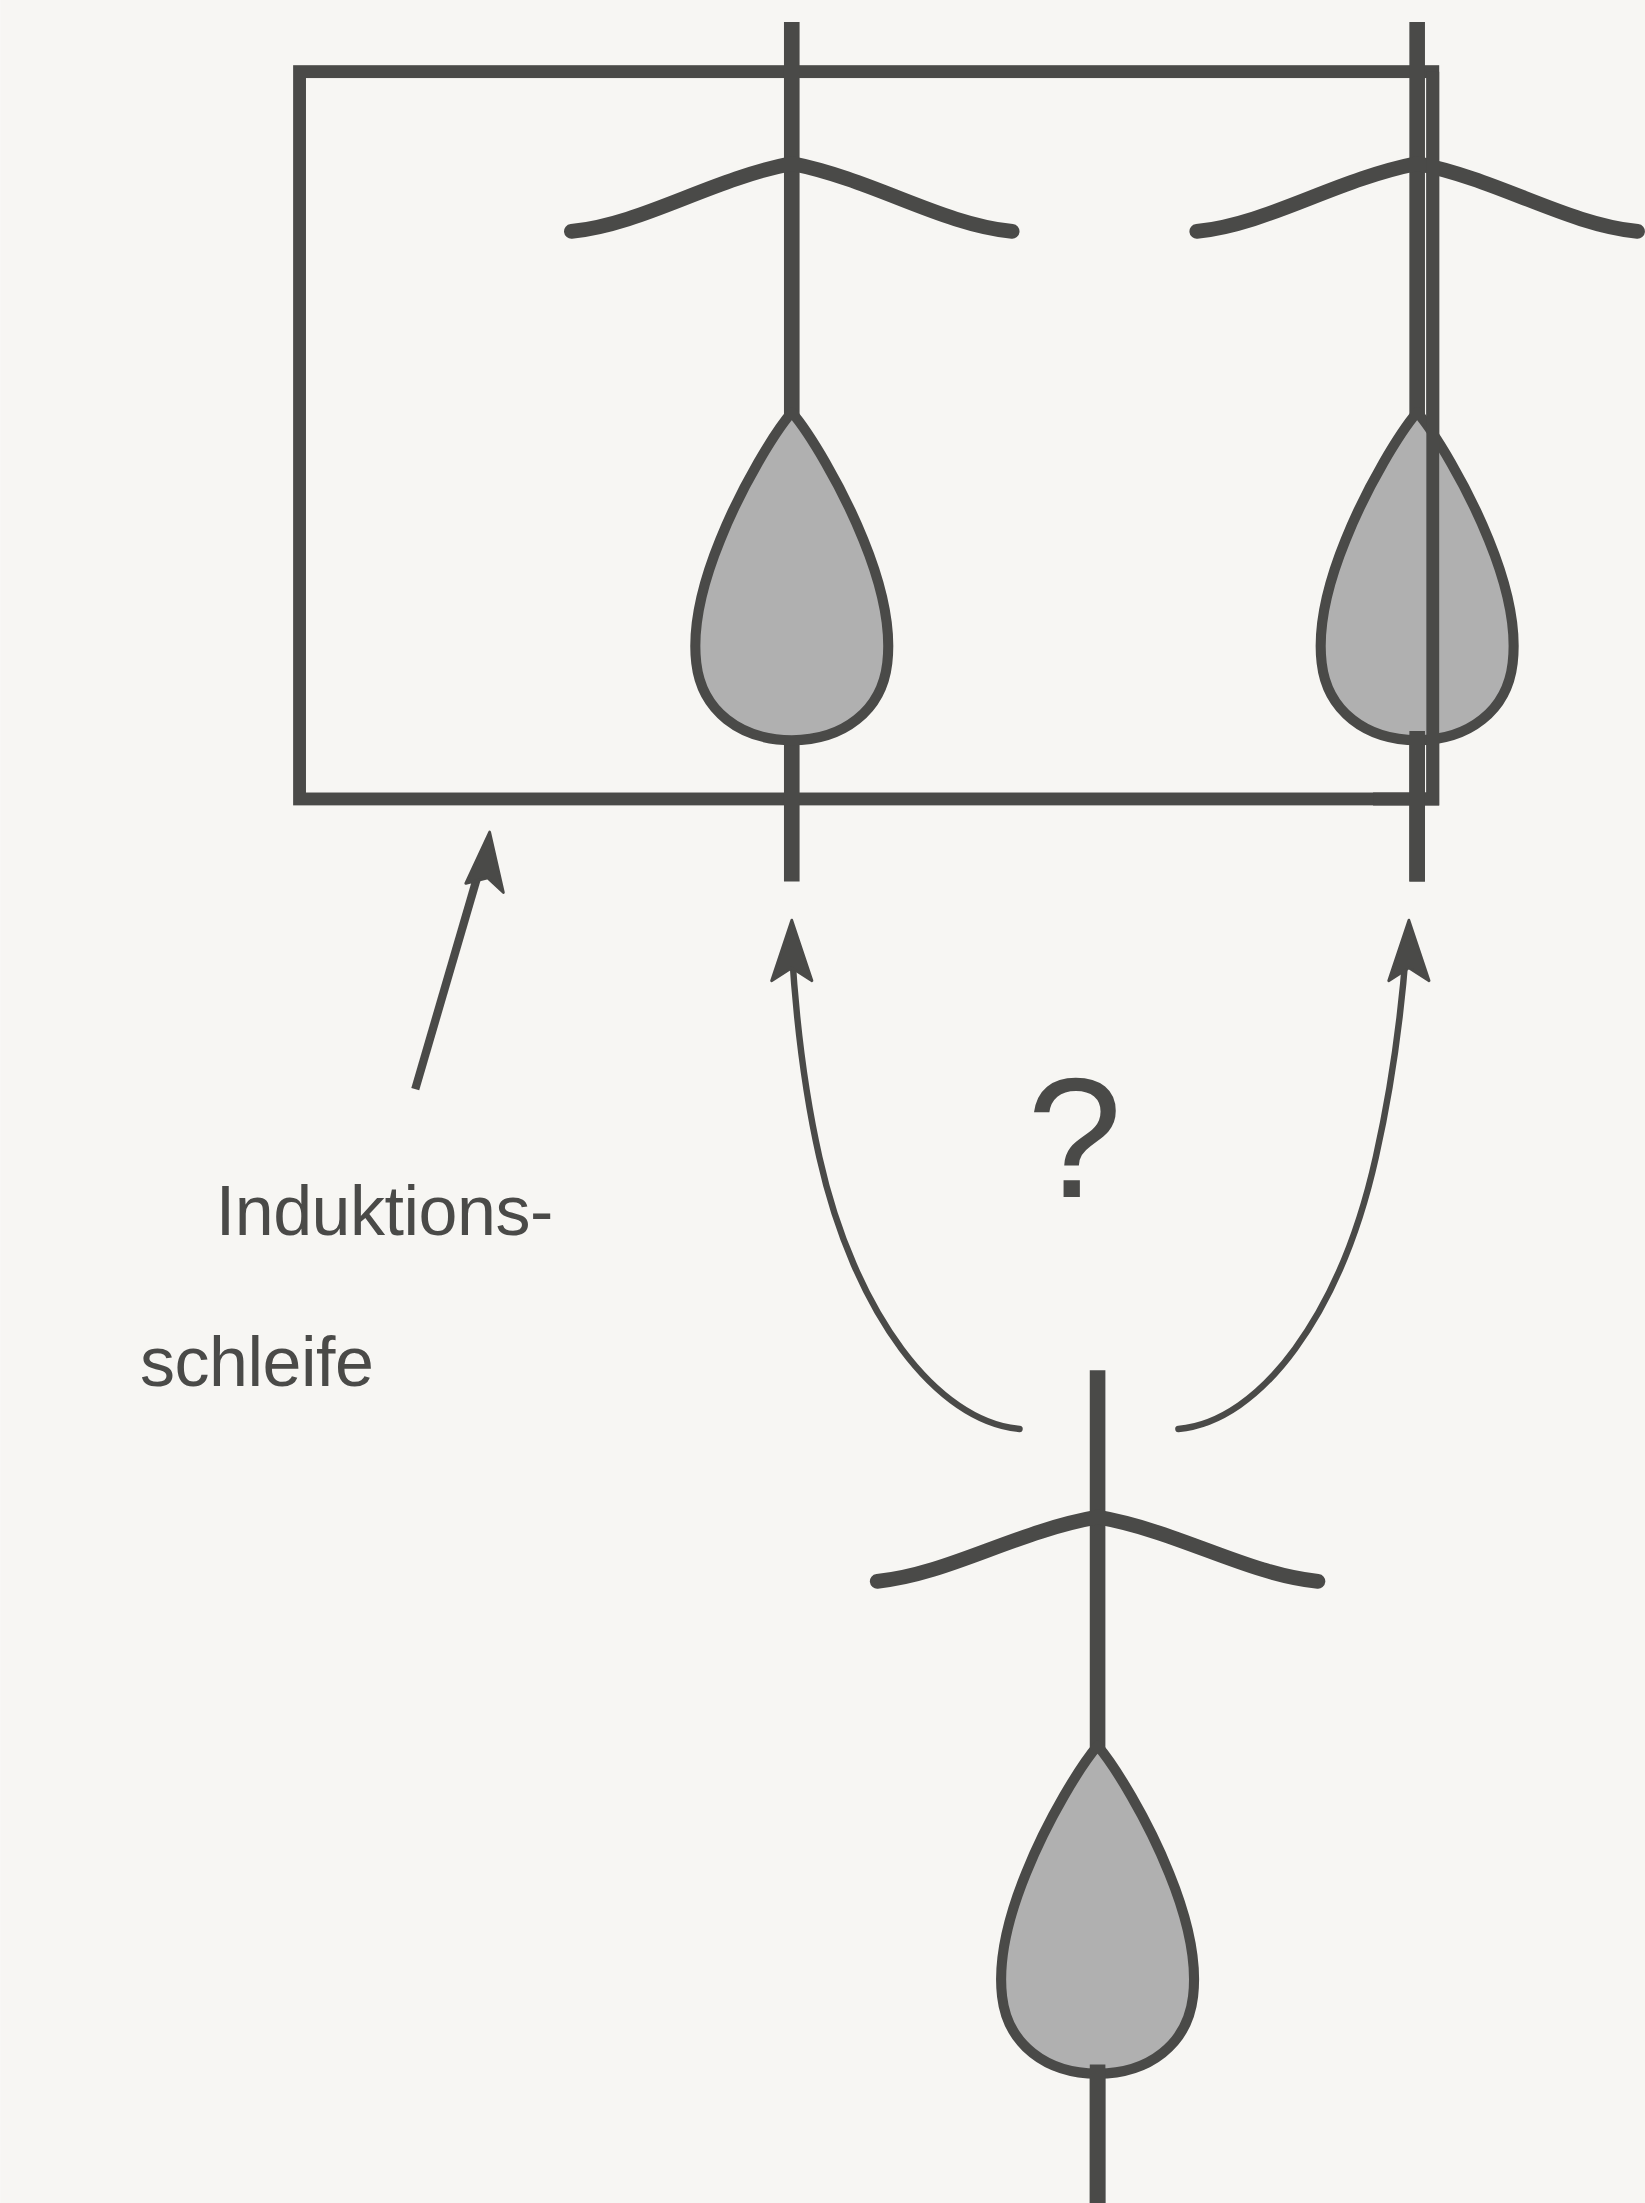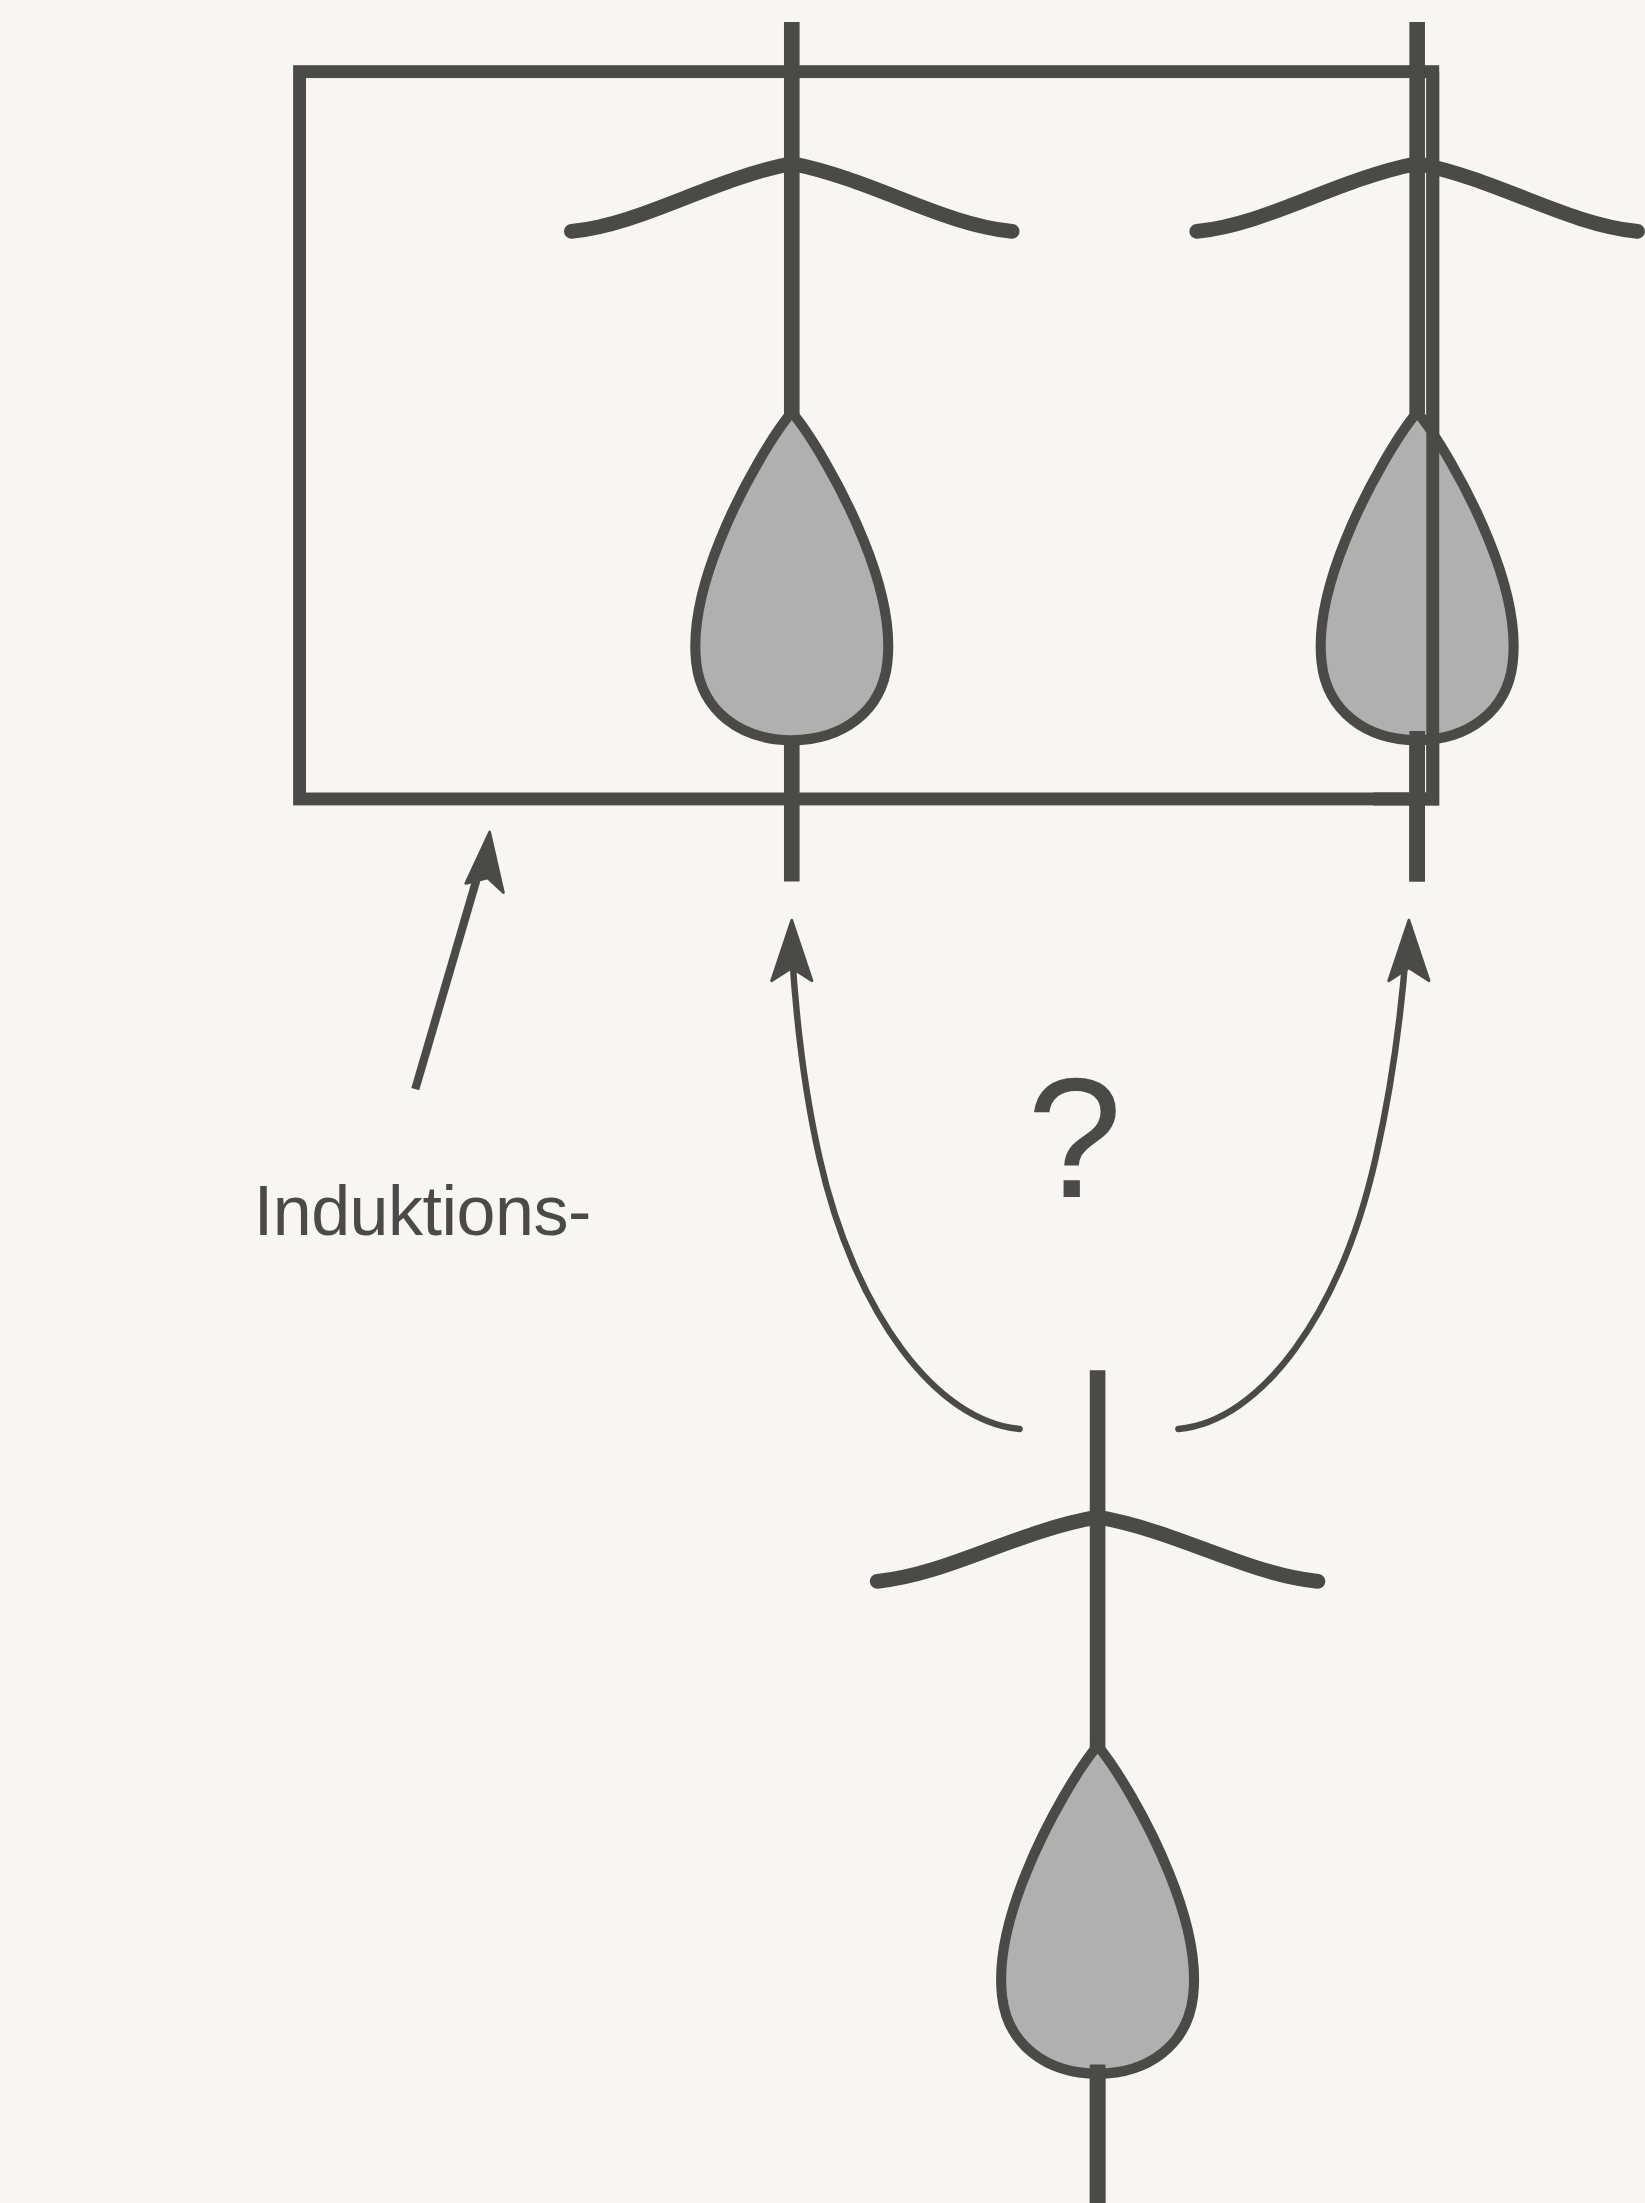--- a/index.html
+++ b/index.html
@@ -28,21 +28,20 @@
     font-family: "Liberation Sans", "DejaVu Sans", sans-serif;
     white-space: pre;
     line-height: 1.08;
     user-select: none;
   }
   #loop-label {
     left: 140px;
     top: 1098px;
     font-size: 70px;
     letter-spacing: -0.5px;
-    margin-left: 38px;
   }
   #loop-label .line2 { display: block; }
   #question-mark {
     left: 1027px;
     top: 1052px;
     font-size: 171px;
     font-weight: 400;
     line-height: 1;
     letter-spacing: 0;
   }
@@ -129,18 +128,19 @@
                C 1087 2140 1095 2094 1117 2040
                C 1141 1980 1177 1922 1195 1901 Z" fill="#b0b0b0" stroke="#4a4a48" stroke-width="11" stroke-linejoin="round"></path>
 
       <path d="M 1195 2248 L 1195 2400" stroke="#4a4a48" stroke-width="17" fill="none" stroke-linecap="butt"></path>
     </g>
 
   </svg>
 
   <div class="lbl" id="loop-label">
     <span class="line1">Induktions-</span>
+    <span class="line2">schleife</span>
   </div>
 
   <div class="lbl" id="question-mark">?</div>
 
 </div>
 
 
 </body></html>

